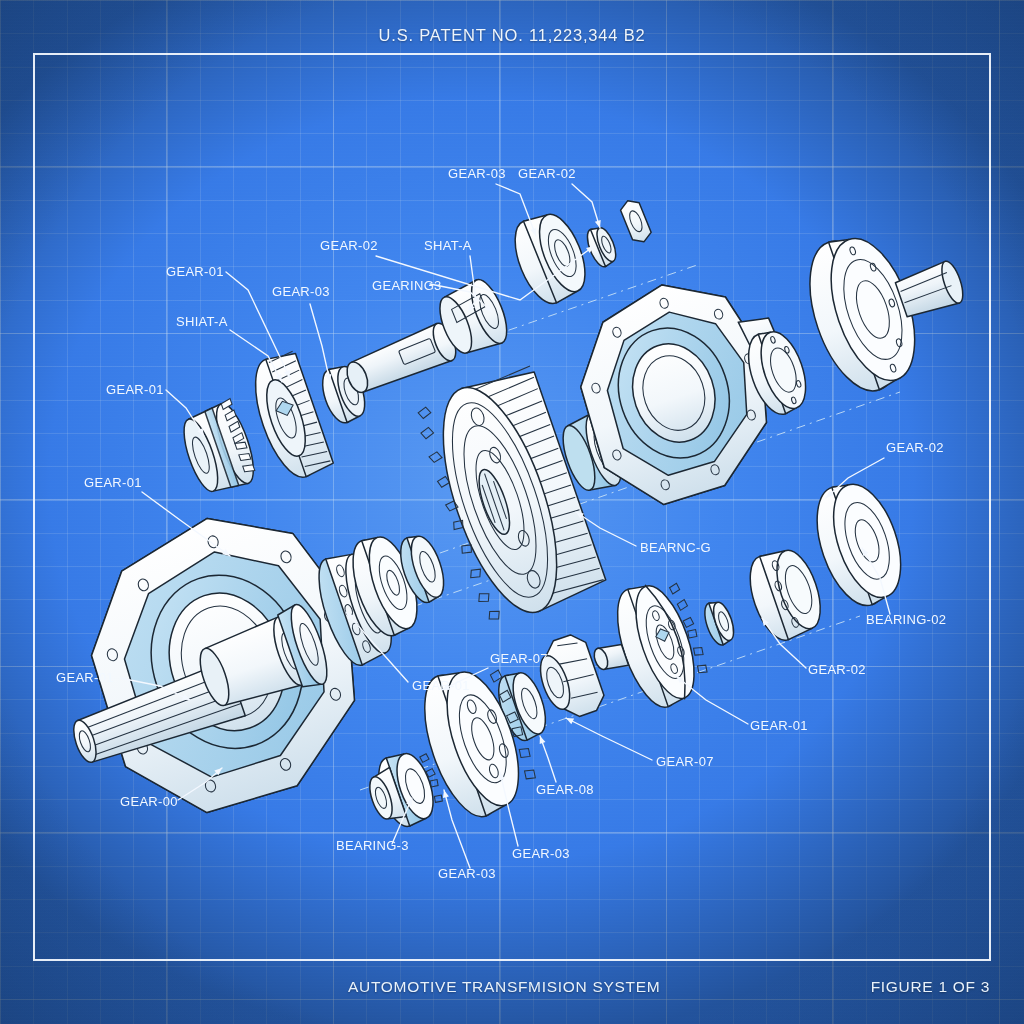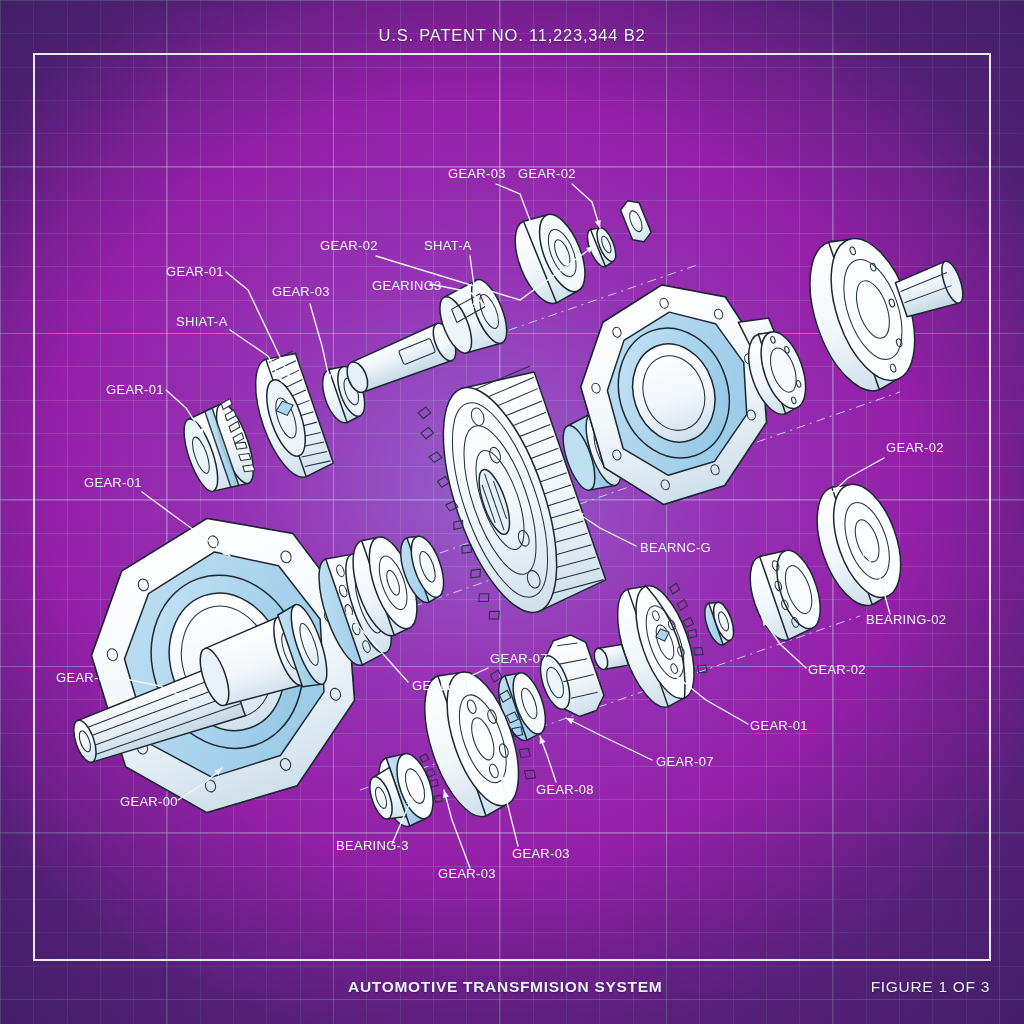--- a/index.html
+++ b/index.html
@@ -1,20 +1,20 @@
 <!DOCTYPE html>
 <html><head>
 <meta charset="utf-8">
 <title>Patent Blueprint</title>
 <style>
   html,body{margin:0;padding:0;background:#0b2744;}
   body{width:1024px;height:1024px;overflow:hidden;
        font-family:"Liberation Sans",sans-serif;}
   #sheet{position:relative;width:1024px;height:1024px;
-         background:#a21caf;overflow:hidden;}
+         background:#3b82f6;overflow:hidden;}
 
   
   .grid-minor,.grid-major{position:absolute;inset:0;pointer-events:none;}
   .grid-minor{
     background-image:
       repeating-linear-gradient(to right, rgba(215,232,248,.17) 0 1px, transparent 1px 33.3px),
       repeating-linear-gradient(to bottom, rgba(215,232,248,.17) 0 1px, transparent 1px 33.3px);
   }
   .grid-major{
     background-image:
@@ -34,21 +34,21 @@
 
   
   .frame{position:absolute;left:33px;top:53px;width:958px;height:908px;
          border:2.4px solid rgba(245,250,255,.93);box-sizing:border-box;}
 
   
   .hdr{position:absolute;top:26px;left:0;width:1024px;text-align:center;
        color:#eef5fc;font-size:16.5px;letter-spacing:.8px;font-weight:400;
        text-shadow:0 1px 2px rgba(0,0,0,.35);}
   .ftr-left{position:absolute;left:348px;top:978px;color:#e9f2fb;
-       font-size:15.5px;letter-spacing:.7px;text-shadow:0 1px 2px rgba(0,0,0,.35);font-weight:bold;}
+       font-size:15.5px;letter-spacing:.7px;text-shadow:0 1px 2px rgba(0,0,0,.35);}
   .ftr-right{position:absolute;right:34px;top:978px;color:#e9f2fb;
        font-size:15.5px;letter-spacing:.7px;text-shadow:0 1px 2px rgba(0,0,0,.35);}
 
   
   #art{position:absolute;left:0;top:0;width:1024px;height:1024px;}
   .lbl{fill:#f2f8ff;font-family:"Liberation Sans",sans-serif;font-size:13px;
        letter-spacing:.3px;}
   .leader{stroke:#f3f8ff;stroke-width:1.35;fill:none;stroke-linecap:round;}
   .part-out{stroke:#1b2733;stroke-width:1.5;stroke-linejoin:round;stroke-linecap:round;}
   .part-thin{stroke:#243241;stroke-width:1.05;fill:none;}

